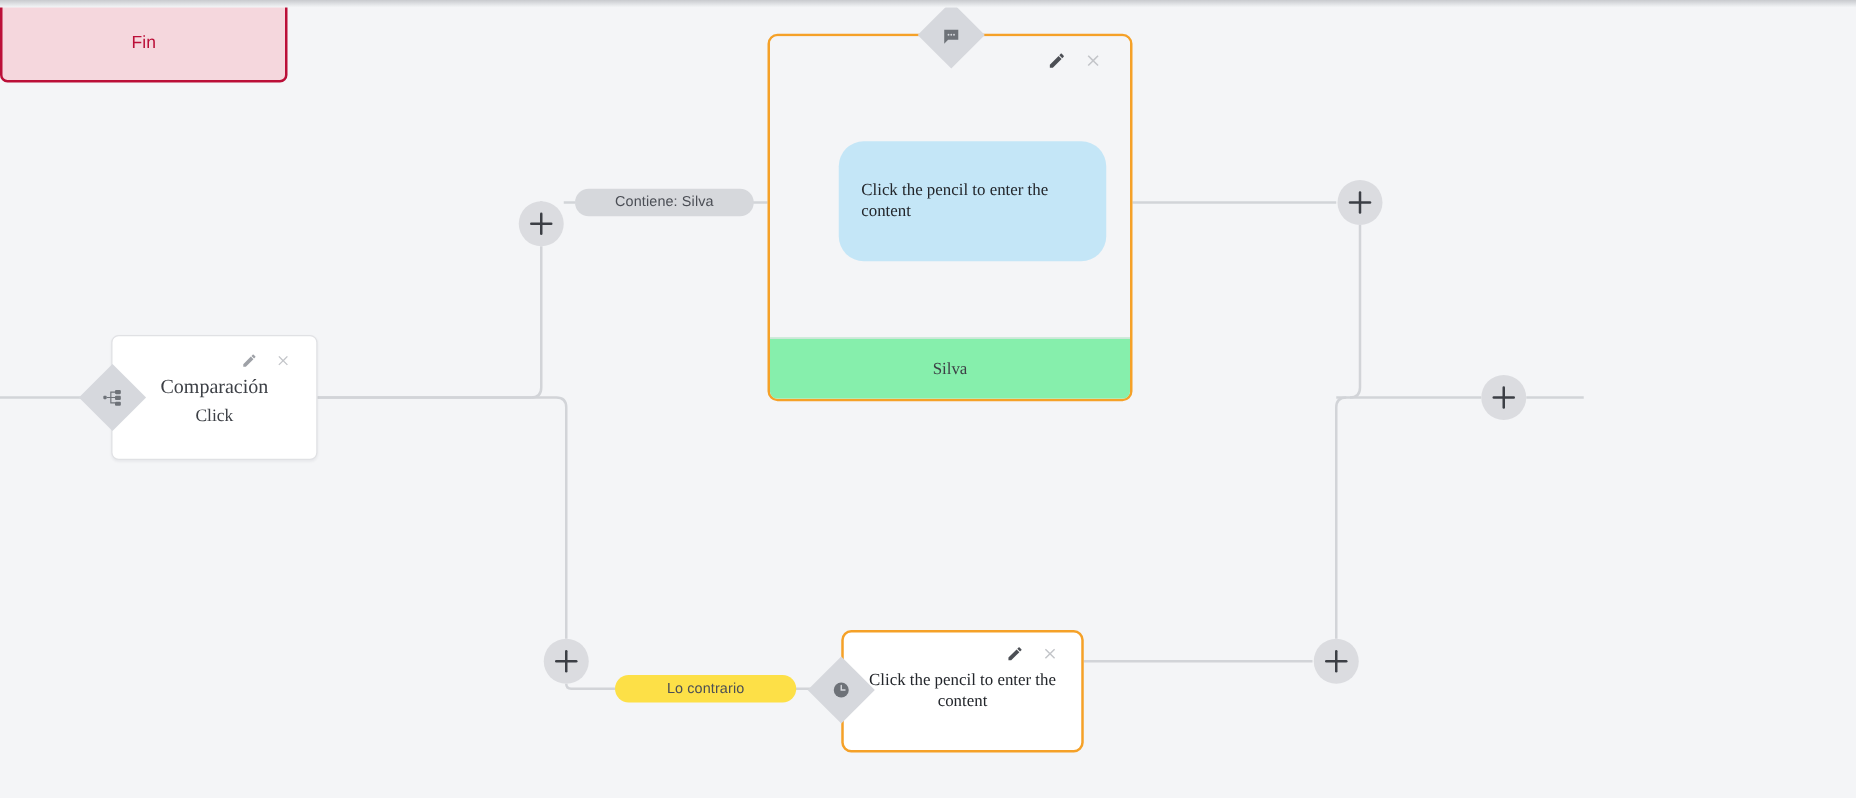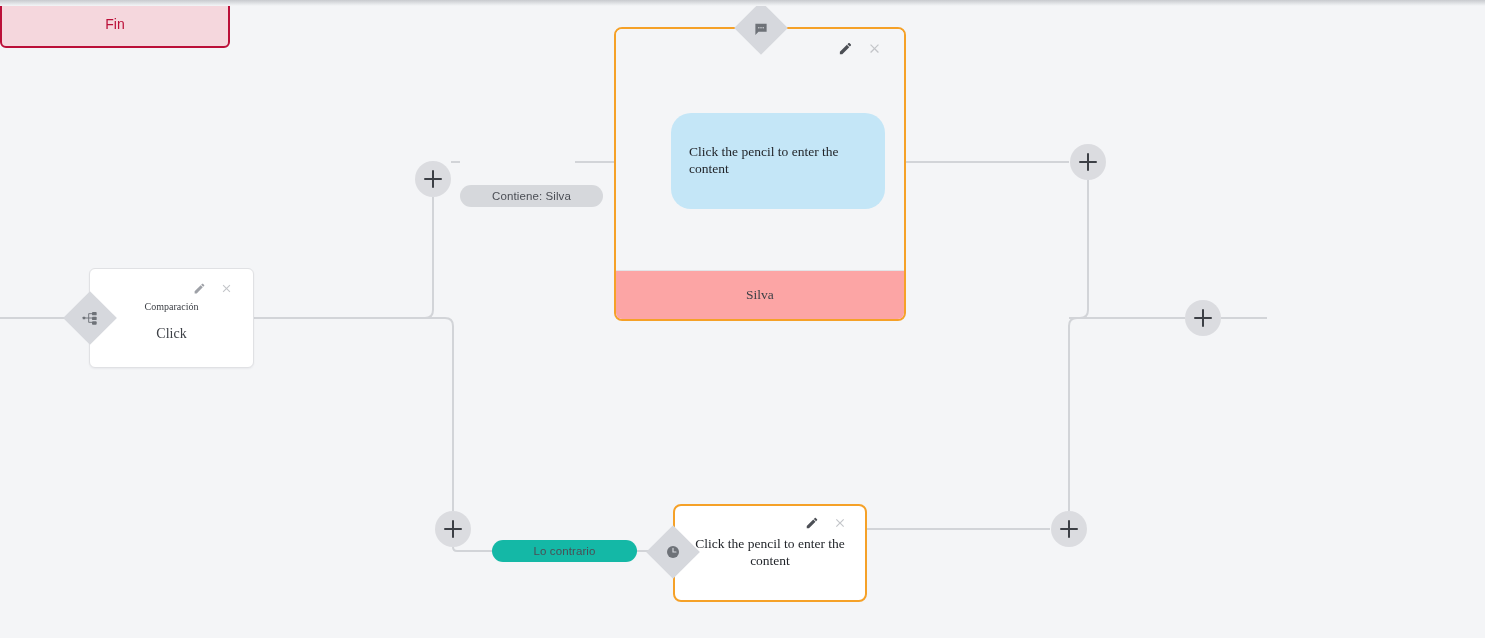--- a/index.html
+++ b/index.html
@@ -83,21 +83,21 @@
     justify-content: center;
     height: 22px;
     padding: 0 14px;
     border-radius: 11px;
     font-size: 11.5px;
     color: #4b4e55;
     white-space: nowrap;
     letter-spacing: .1px;
   }
   .edge-label.gray { background: #d6d8dc; }
-  .edge-label.white { background: #14b8a6; align-items: center; }
+  .edge-label.white { background: #fde047; align-items: center; }
 
   
   .diamond {
     position: absolute;
     width: 38px;
     height: 38px;
     margin-left: -19px;
     margin-top: -19px;
     background: #d6d8dd;
     transform: rotate(45deg);
@@ -133,21 +133,21 @@
     border: 1px solid #e0e1e4;
     border-radius: 6px;
     background: #ffffff;
     box-shadow: 0 1px 2px rgba(22,25,30,.05);
   }
   .node-compare .title {
     position: absolute;
     left: 0; right: 0;
     top: 32px;
     text-align: center;
-    font-size: 10px;
+    font-size: 16px;
     color: #3d4046;
   }
   .node-compare .subtitle {
     position: absolute;
     left: 0; right: 0;
     top: 57px;
     text-align: center;
     font-size: 14px;
     color: #3d4046;
   }
@@ -199,21 +199,21 @@
     padding: 0 18px;
     font-size: 13.5px;
     line-height: 1.25;
     color: #23262b;
   }
   .node-message .footer {
     position: absolute;
     left: 0; right: 0;
     bottom: 0;
     height: 48px;
-    background: #fca5a5;
+    background: #86efac;
     border-top: 1px solid #e2e3e6;
     display: flex;
     align-items: center;
     justify-content: center;
     font-size: 13.5px;
     color: #3d4046;
     margin-top: 28px;
   }
 
   
@@ -235,21 +235,21 @@
     font-size: 13.5px;
     line-height: 1.25;
     color: #23262b;
   }
 
   
   .node-end {
     left: 1267px;
     top: 285px;
     width: 230px;
-    height: 48px;
+    height: 66px;
     box-sizing: border-box;
     border: 2px solid #bb0f38;
     border-radius: 6px;
     background: #f5d7dd;
     display: flex;
     align-items: center;
     justify-content: center;
     font-size: 14px;
     color: #bb0f38;
     text-align: center;
@@ -294,21 +294,21 @@
 
     <path d="M1221,318 H1267"></path>
   </svg>
 
   <div class="plus-btn" style="left:433px; top:179px;"></div>
   <div class="plus-btn" style="left:453px; top:529px;"></div>
   <div class="plus-btn" style="left:1088px; top:162px;"></div>
   <div class="plus-btn" style="left:1069px; top:529px;"></div>
   <div class="plus-btn" style="left:1203px; top:318px;"></div>
 
-  <div class="edge-label gray" style="left:460px; top:151px; width:115px;margin-top:34px;">
+  <div class="edge-label gray" style="left:460px; top:151px; width:115px;">
     <span>Contiene: Silva</span>
   </div>
 
   <div class="edge-label white" style="left:492px; top:540px; width:117px;">
     <span>Lo contrario</span>
   </div>
 
   <div class="node node-compare">
     <div class="tools" style="right:20px; top:13px;">
       <span class="icon-btn">

